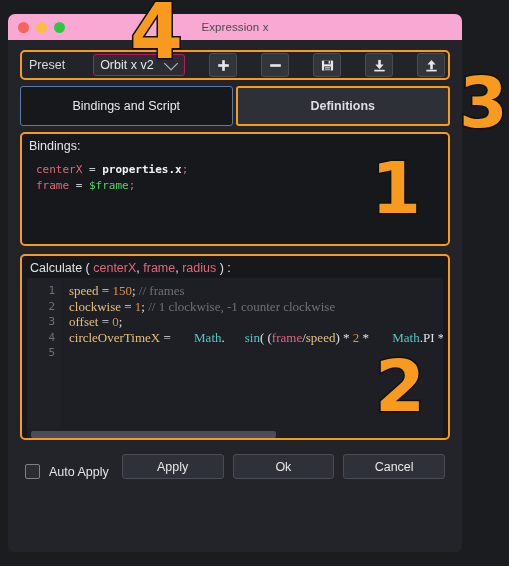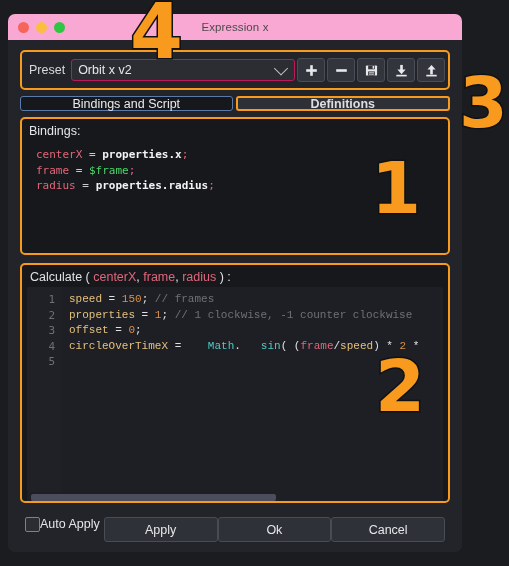--- a/index.html
+++ b/index.html
@@ -16,76 +16,76 @@
   .dot{width:11px;height:11px;border-radius:50%;}
   .dot.red{background:#f7655a;}
   .dot.yellow{background:#fbbe3f;}
   .dot.green{background:#2fc742;}
   .wtitle{position:absolute;left:0;right:0;text-align:center;font-size:11.5px;color:#4a4a4c;
           letter-spacing:.1px;}
 
   .body{padding:10px 12px 0 12px;height:512px;box-sizing:border-box;background:#232429;}
 
   
-  .presetrow{display:flex;align-items:center;gap:2px;height:40px;
+  .presetrow{display:flex;align-items:center;gap:24px;height:30px;
              border:2px solid #f79a1e;border-radius:5px;padding:1px 3px;box-sizing:border-box;}
   .presetlbl{font-size:12.5px;color:#d8d9dc;padding:0 4px 0 4px;white-space:nowrap;}
   .select{flex:1;height:22px;background:#2b2d33;border:1px solid #be185d;border-radius:3px;
           display:flex;align-items:center;padding:0 6px;box-sizing:border-box;position:relative;}
   .select span{font-size:12.5px;color:#e6e7ea;}
   .chev{position:absolute;right:8px;top:50%;width:9px;height:9px;
         border-right:1.6px solid #b9bcc4;border-bottom:1.6px solid #b9bcc4;
         transform:translateY(-65%) rotate(45deg);}
   .iconbtn{width:26px;height:22px;background:#33353c;border:1px solid #4a4d56;border-radius:3px;
            display:flex;align-items:center;justify-content:center;flex:0 0 auto;}
   .iconbtn svg{display:block;}
 
   
-  .tabs{display:flex;gap:3px;margin-top:6px;height:15px;}
+  .tabs{display:flex;gap:3px;margin-top:6px;height:40px;}
   .tab{flex:1;display:flex;align-items:center;justify-content:center;font-size:12.5px;
        border-radius:3px;box-sizing:border-box;}
   .tab.active{background:#17181c;border:1px solid #5b7aa8;color:#e9eaed;}
   .tab.hl{background:#2e3037;border:2px solid #f79a1e;color:#dcdee2;font-weight:bold;}
 
   
   .panel{margin-top:6px;border:2px solid #f79a1e;border-radius:5px;background:#17181c;
          box-sizing:border-box;position:relative;}
-  .bindpanel{height:138px;padding:5px 7px;}
+  .bindpanel{height:114px;padding:5px 7px;}
   .plabel{font-size:12.5px;color:#e6e7ea;}
   .bindcode{margin-top:9px;font-family:"DejaVu Sans Mono",monospace;font-size:11px;line-height:15.5px;
             padding-left:7px;}
   .bindcode div{white-space:pre;}
 
   
-  .calcpanel{margin-top:8px;height:240px;padding:4px 5px 0 5px;display:flex;flex-direction:column;}
+  .calcpanel{margin-top:8px;height:186px;padding:4px 5px 0 5px;display:flex;flex-direction:column;}
   .calchdr{font-size:12.5px;color:#f0f1f4;padding:1px 3px 3px 3px;white-space:nowrap;}
   .editor{flex:1;background:#1e1f24;display:flex;overflow:hidden;position:relative;border-radius:2px;}
   .gutter{width:34px;background:#202126;text-align:right;padding:5px 6px 0 0;box-sizing:border-box;
           font-family:"DejaVu Sans Mono",monospace;font-size:11px;line-height:15.5px;color:#6d7079;
           flex:0 0 auto;}
-  .codearea{flex:1;padding:5px 0 0 8px;font-family:Liberation Mono, monospace;font-size:11px;
+  .codearea{flex:1;padding:5px 0 0 8px;font-family:Liberation Serif, serif;font-size:13px;
             line-height:15.5px;overflow:hidden;white-space:nowrap;}
   .codearea div{white-space:pre;}
   .hscroll{height:9px;background:#1e1f24;padding:2px 4px 2px 4px;box-sizing:border-box;}
   .hthumb{height:7px;background:#4b4d5c;border-radius:2px;width:60%;}
 
   
   .c-var{color:#e0667a;}
   .c-prop{color:#f2f3f5;font-weight:bold;text-align:center;}
   .c-green{color:#4dd66b;margin-top:32px;}
   .c-punct{color:#c8cad0;}
   .c-yel{color:#e5c07b;}
   .c-num{color:#d9914e;}
   .c-com{color:#6e7178;}
   .c-fn{color:#4ec9c4;margin-left:20px;}
   .c-kw{color:#34c8e0;}
   .c-white{color:#dfe1e5;}
 
   
-  .footer{display:flex;align-items:flex-start;margin-top:14px;padding:0 5px;}
+  .footer{display:flex;align-items:flex-end;gap:9px;margin-top:14px;padding:0 5px;}
   .chk{width:13px;height:13px;border:1px solid #7e818a;border-radius:2px;background:#2b2d33;
        flex:0 0 auto;}
   .chklbl{font-size:12.5px;color:#e4e5e9;margin-right:4px;}
   .btn{flex:1;height:23px;background:#2f3138;border:1px solid #494c55;border-radius:3px;
        display:flex;align-items:center;justify-content:center;font-size:12.5px;color:#e6e7ea;}
 
   
   .anno{position:absolute;font-family:"DejaVu Sans",sans-serif;font-weight:bold;color:#f79a1e;
         -webkit-text-stroke:3px #101114;paint-order:stroke fill;line-height:1;}
   .anno.n4{left:130px;top:-6px;font-size:76px;}
@@ -162,37 +162,36 @@
         <div class="tab hl">
           <span>Definitions</span>
         </div>
       </div>
 
       <div class="panel bindpanel">
         <div class="plabel">Bindings:</div>
         <div class="bindcode" id="bindings-code">
             <div><span class="c-var">centerX</span><span class="c-punct"> = </span><span class="c-prop">properties.x</span><span class="c-var">;</span></div>
             <div><span class="c-var">frame</span><span class="c-punct"> = </span><span class="c-green">$frame</span><span class="c-var">;</span></div>
-            <div><span class="c-var">radius</span><span class="c-punct"> = </span><span class="c-prop">properties.radius</span><span class="c-var">;</span></div>
           </div>
       </div>
 
       <div class="panel calcpanel">
         <div class="calchdr" id="calc-header"><span class="c-white">Calculate ( </span><span class="c-var">centerX</span><span class="c-white">, </span><span class="c-var">frame</span><span class="c-white">, </span><span class="c-var">radius</span><span class="c-white"> ) :</span></div>
         <div class="editor">
           <div class="gutter" id="calc-gutter">
               <div>1</div>
               <div>2</div>
               <div>3</div>
               <div>4</div>
               <div>5</div>
             </div>
           <div class="codearea" id="calc-code">
               <div><span class="c-yel">speed</span><span class="c-white"> = </span><span class="c-num">150</span><span class="c-white">; </span><span class="c-com">// frames</span></div>
-              <div><span class="c-yel">properties</span><span class="c-white"> = </span><span class="c-num">1</span><span class="c-white">; </span><span class="c-com">// 1 clockwise, -1 counter clockwise</span></div>
+              <div><span class="c-yel">clockwise</span><span class="c-white"> = </span><span class="c-num">1</span><span class="c-white">; </span><span class="c-com">// 1 clockwise, -1 counter clockwise</span></div>
               <div><span class="c-yel">offset</span><span class="c-white"> = </span><span class="c-num">0</span><span class="c-white">;</span></div>
               <div><span class="c-yel">circleOverTimeX</span><span class="c-white"> = </span><span class="c-fn">Math</span><span class="c-white">.</span><span class="c-fn">sin</span><span class="c-white">( (</span><span class="c-var">frame</span><span class="c-white">/</span><span class="c-yel">speed</span><span class="c-white">) * </span><span class="c-num">2</span><span class="c-white"> * </span><span class="c-fn">Math</span><span class="c-white">.PI</span><span class="c-white"> * </span></div>
             </div>
         </div>
         <div class="hscroll">
           <div class="hthumb" id="hthumb" style="width: 60%;"></div>
         </div>
       </div>
 
       <div class="footer">

